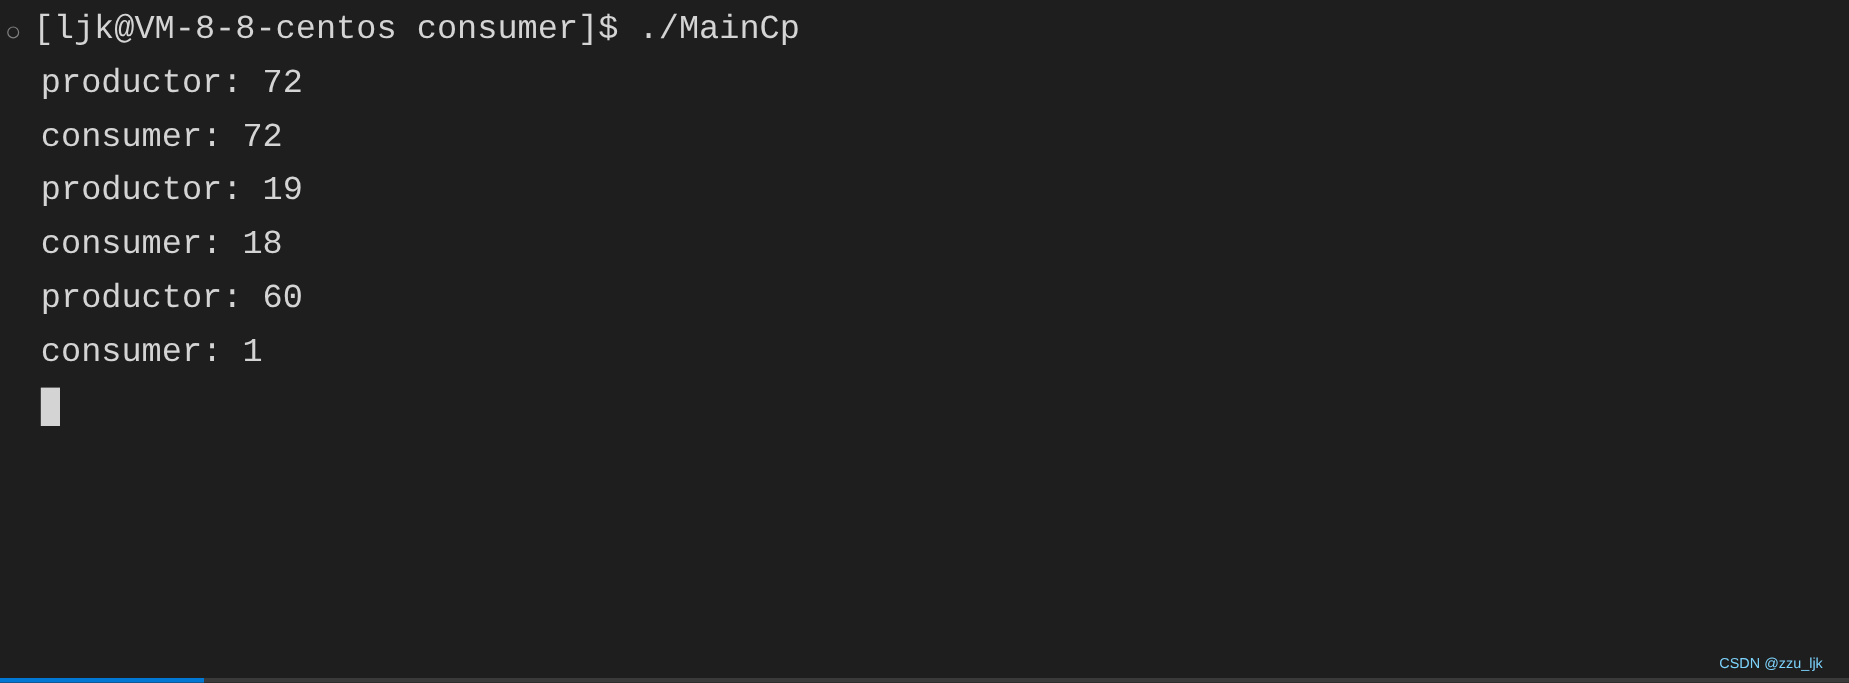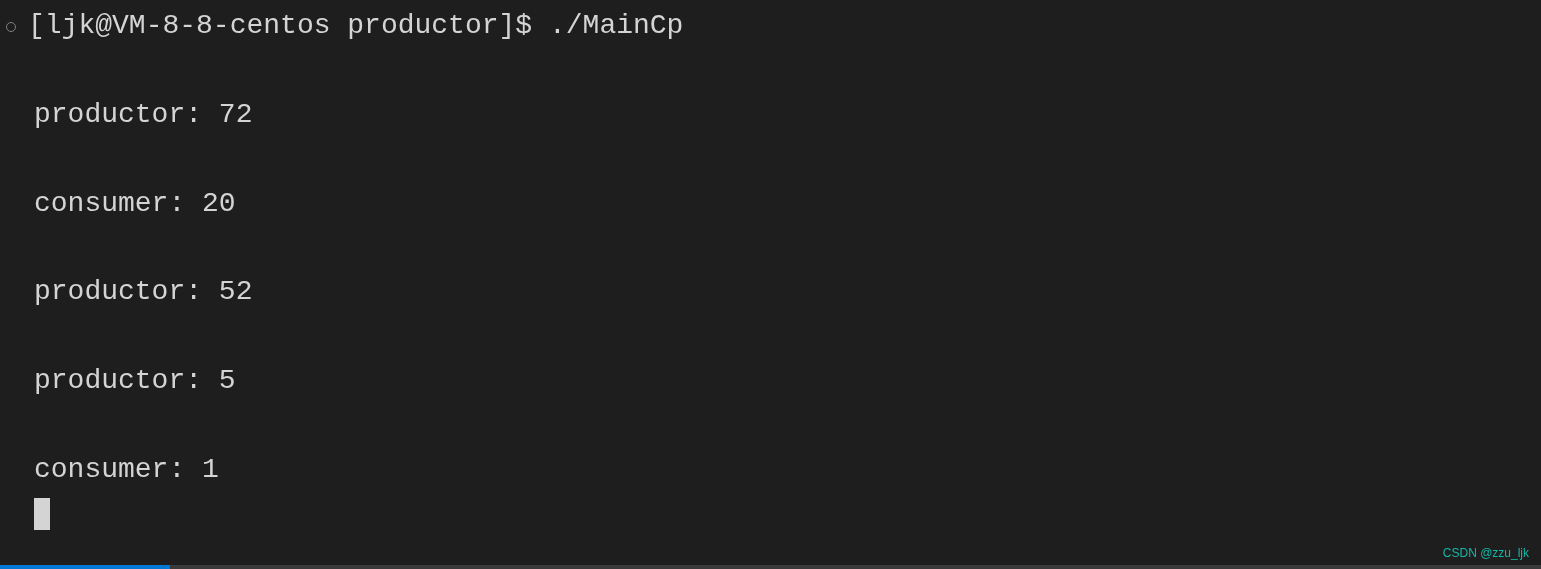--- a/index.html
+++ b/index.html
@@ -33,36 +33,35 @@
       margin-right: 12px;
       margin-top: 2px;
       flex-shrink: 0;
     }
     .prompt-text {
       color: #d4d4d4;
     }
     .output-line {
       padding-left: 28px;
       color: #d4d4d4;
-      margin-top: 44px;
     }
     .cursor {
       display: inline-block;
       width: 16px;
       height: 32px;
       background-color: #d4d4d4;
       margin-left: 28px;
       vertical-align: text-bottom;
     }
     .watermark {
       position: absolute;
       bottom: 6px;
-      right: 12px;
+      right: 22px;
       font-size: 12px;
-      color: #14b8a6;
+      color: #7dd3fc;
       font-family: Arial, sans-serif;
     }
     .progress-bar {
       position: absolute;
       bottom: 0;
       left: 0;
       height: 4px;
       background-color: #0078d4;
       width: 170px;
     }
@@ -74,27 +73,28 @@
       background-color: #3a3a3a;
       width: 100%;
     }
   </style>
 </head>
 <body>
 
 <div class="terminal">
   <div class="prompt-line">
     <span class="bullet"></span>
-    <span class="prompt-text">[<span>ljk</span>@<span>VM-8-8-centos</span> <span>productor</span>]<span>$</span> <span>./MainCp</span></span>
+    <span class="prompt-text">[<span>ljk</span>@<span>VM-8-8-centos</span> <span>consumer</span>]<span>$</span> <span>./MainCp</span></span>
   </div>
   <div id="output-container">
       <div class="output-line">productor: 72</div>
-      <div class="output-line">consumer: 20</div>
-      <div class="output-line">productor: 52</div>
-      <div class="output-line">productor: 5</div>
+      <div class="output-line">consumer: 72</div>
+      <div class="output-line">productor: 19</div>
+      <div class="output-line">consumer: 18</div>
+      <div class="output-line">productor: 60</div>
       <div class="output-line">consumer: 1</div>
     </div>
   <span class="cursor"></span>
 </div>
 
 <div class="watermark">CSDN @zzu_ljk</div>
 <div class="progress-track"></div>
 <div class="progress-bar"></div>
 
 </body></html>

